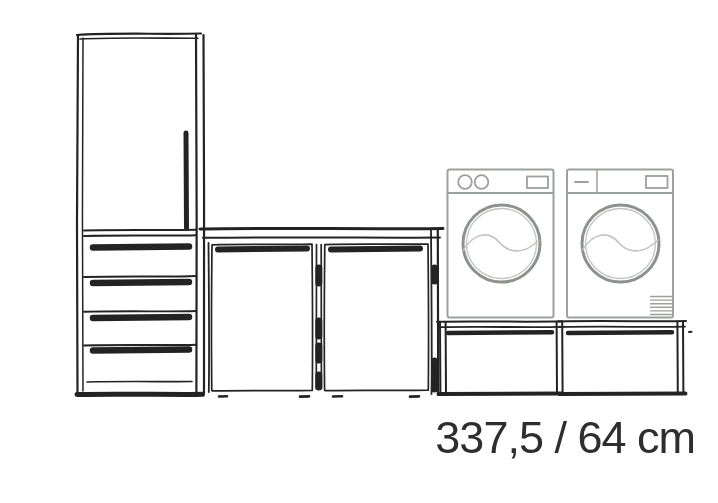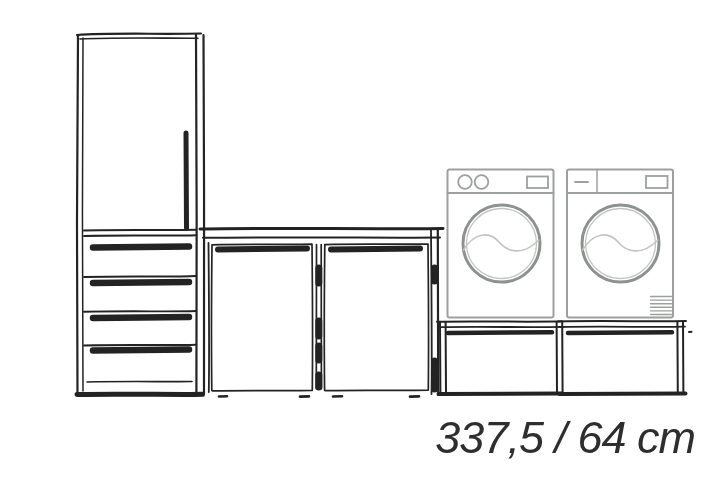--- a/index.html
+++ b/index.html
@@ -2,21 +2,20 @@
 <html><head>
 <meta charset="utf-8">
 <style>
   html,body{margin:0;padding:0;background:#ffffff;}
   .stage{
     position:relative;
     width:712px;height:503px;
     background:#ffffff;
     overflow:hidden;
     font-family:"Liberation Sans", sans-serif;
-    font-style:italic;
   }
   svg{display:block;}
   svg path, svg line{stroke-linecap:round;stroke-linejoin:round;}
   .caption{
     font-family:"Liberation Sans", sans-serif;
     font-size:45px;
     letter-spacing:-1px;
   }
 </style>
 </head>

